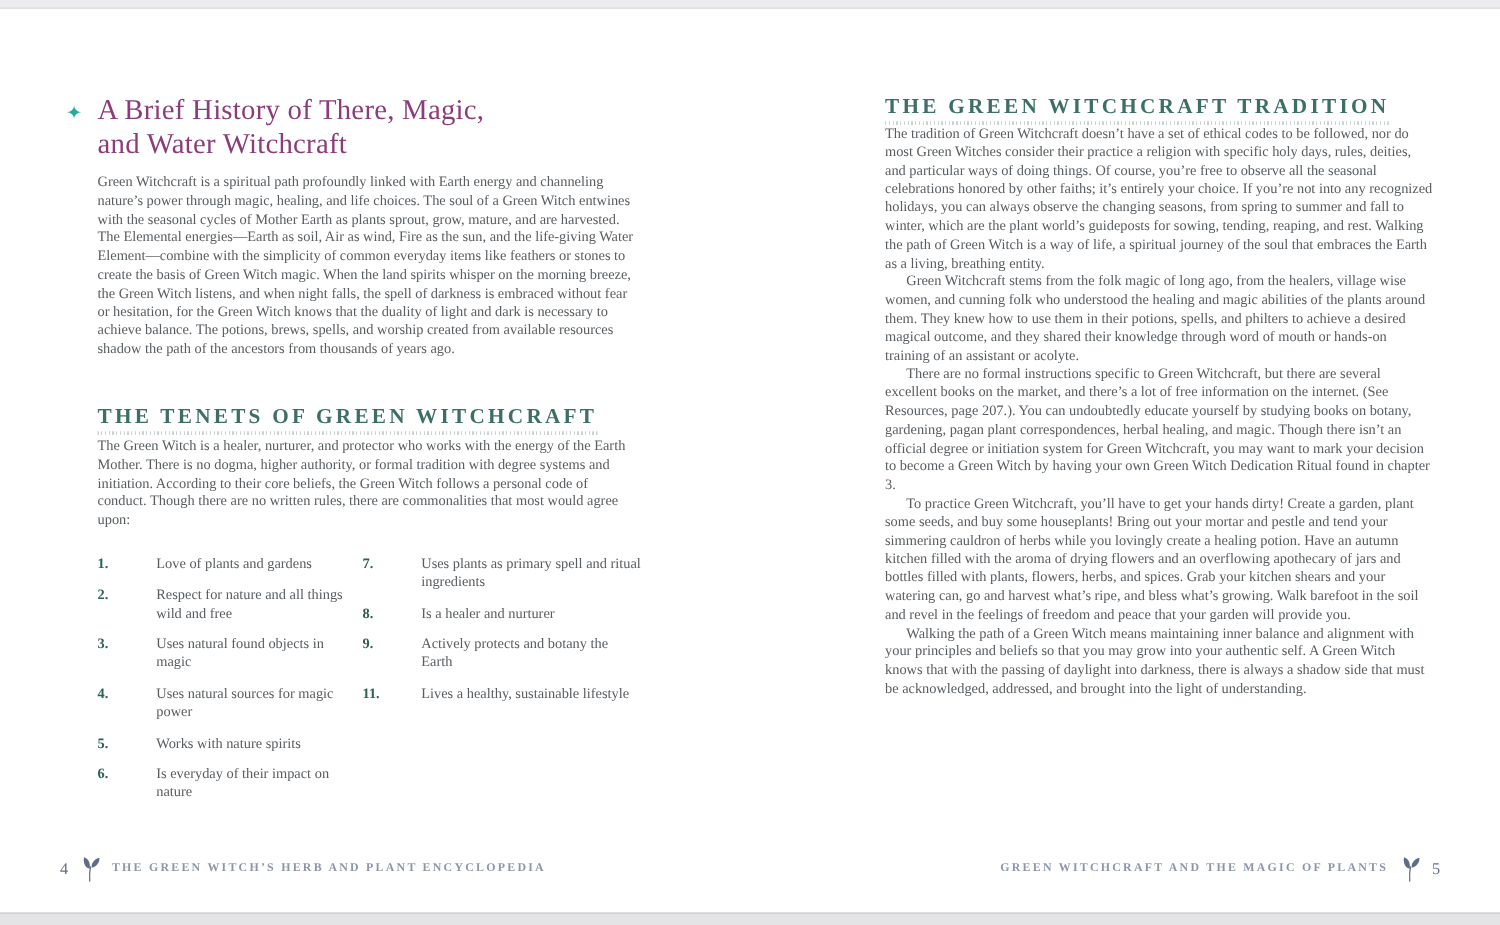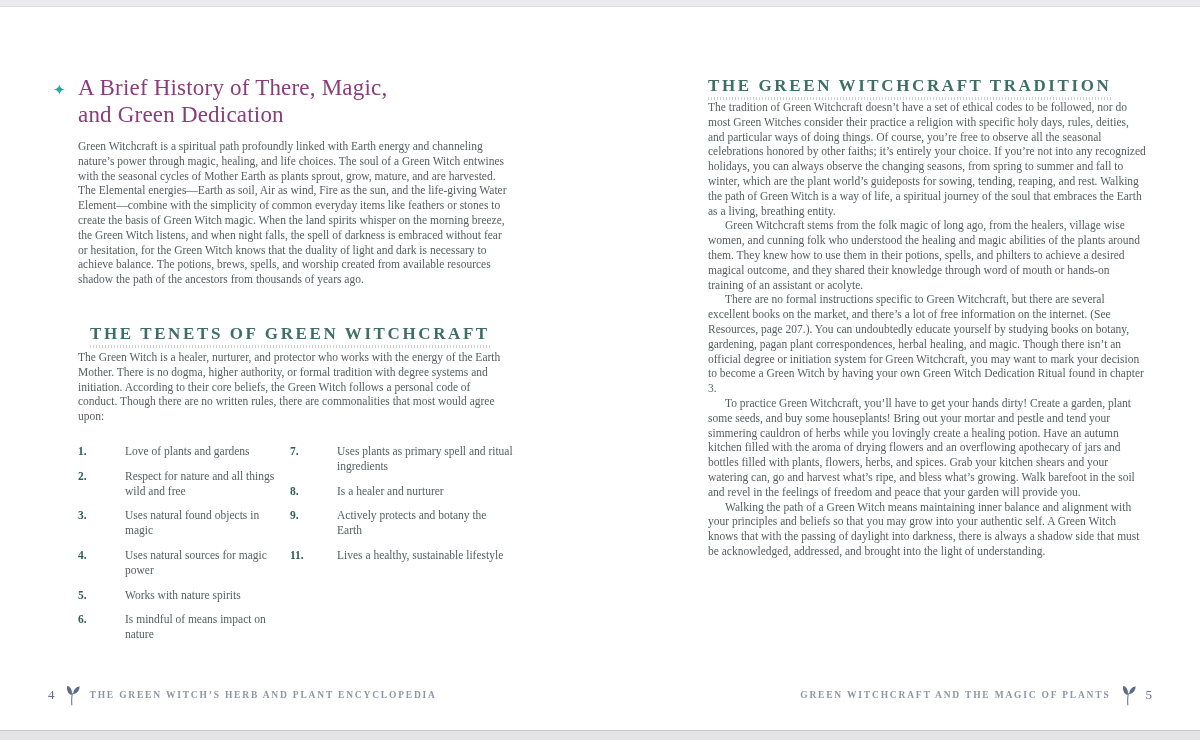--- a/index.html
+++ b/index.html
@@ -23,21 +23,21 @@
   .intro{position:absolute;left:78px;top:139px;width:432px;}
 
   .section-head{
     display:inline-block;
     font-size:17px;letter-spacing:2.6px;font-weight:600;color:#3e6f67;line-height:16px;
   }
   .head-rule{
     height:3px;margin-top:2px;
     background:repeating-linear-gradient(90deg,#ccd2d2 0,#ccd2d2 1px,transparent 1px,transparent 3px);
   }
-  .tenets-head{position:absolute;left:90px;top:325px;}
+  .tenets-head{position:absolute;left:78px;top:325px;}
   .tenets-para{position:absolute;left:78px;top:350px;width:432px;}
 
   .tenet-list{position:absolute;left:78px;top:444px;width:436px;display:flex;}
   .tenet-col{display:flex;flex-direction:column;}
   .tenet-col.c1{width:212px;}
   .tenet-col.c2{width:224px;}
   .tenet{display:flex;margin-bottom:10px;font-size:11.5px;line-height:14.8px;}
   .tenet .num{width:21px;flex:0 0 21px;font-weight:700;color:#2e6058;}
   .tenet .txt{flex:1;color:#585d61;margin-left:26px;}
 
@@ -59,21 +59,21 @@
 </head>
 <body>
 
 <div class="canvas">
   <div class="edge-top"></div>
   <div class="edge-bottom"></div>
 
   <div class="chapter-title">
     <span class="sparkle">✦</span>
     <div>A Brief History of There, Magic,</div>
-    <div>and Green Dedication</div>
+    <div>and Water Witchcraft</div>
   </div>
 
   <div class="intro body-text">Green Witchcraft is a spiritual path profoundly linked with Earth energy and channeling nature’s power through magic, healing, and life choices. The soul of a Green Witch entwines with the seasonal cycles of Mother Earth as plants sprout, grow, mature, and are harvested. The Elemental energies—Earth as soil, Air as wind, Fire as the sun, and the life-giving Water Element—combine with the simplicity of common everyday items like feathers or stones to create the basis of Green Witch magic. When the land spirits whisper on the morning breeze, the Green Witch listens, and when night falls, the spell of darkness is embraced without fear or hesitation, for the Green Witch knows that the duality of light and dark is necessary to achieve balance. The potions, brews, spells, and worship created from available resources shadow the path of the ancestors from thousands of years ago.</div>
 
   <div class="tenets-head">
     <span class="section-head">THE TENETS OF GREEN WITCHCRAFT</span>
     <div class="head-rule"></div>
   </div>
 
   <div class="tenets-para body-text">The Green Witch is a healer, nurturer, and protector who works with the energy of the Earth Mother. There is no dogma, higher authority, or formal tradition with degree systems and initiation. According to their core beliefs, the Green Witch follows a personal code of conduct. Though there are no written rules, there are commonalities that most would agree upon:</div>
@@ -95,21 +95,21 @@
       <div class="tenet">
         <span class="num">4.</span>
         <span class="txt">Uses natural sources for magic power</span>
       </div>
       <div class="tenet">
         <span class="num">5.</span>
         <span class="txt">Works with nature spirits</span>
       </div>
       <div class="tenet">
         <span class="num">6.</span>
-        <span class="txt">Is mindful of means impact on nature</span>
+        <span class="txt">Is everyday of their impact on nature</span>
       </div>
     </div>
     <div class="tenet-col c2">
       <div class="tenet">
         <span class="num">7.</span>
         <span class="txt">Uses plants as primary spell and ritual ingredients</span>
       </div>
       <div class="tenet">
         <span class="num">8.</span>
         <span class="txt">Is a healer and nurturer</span>

